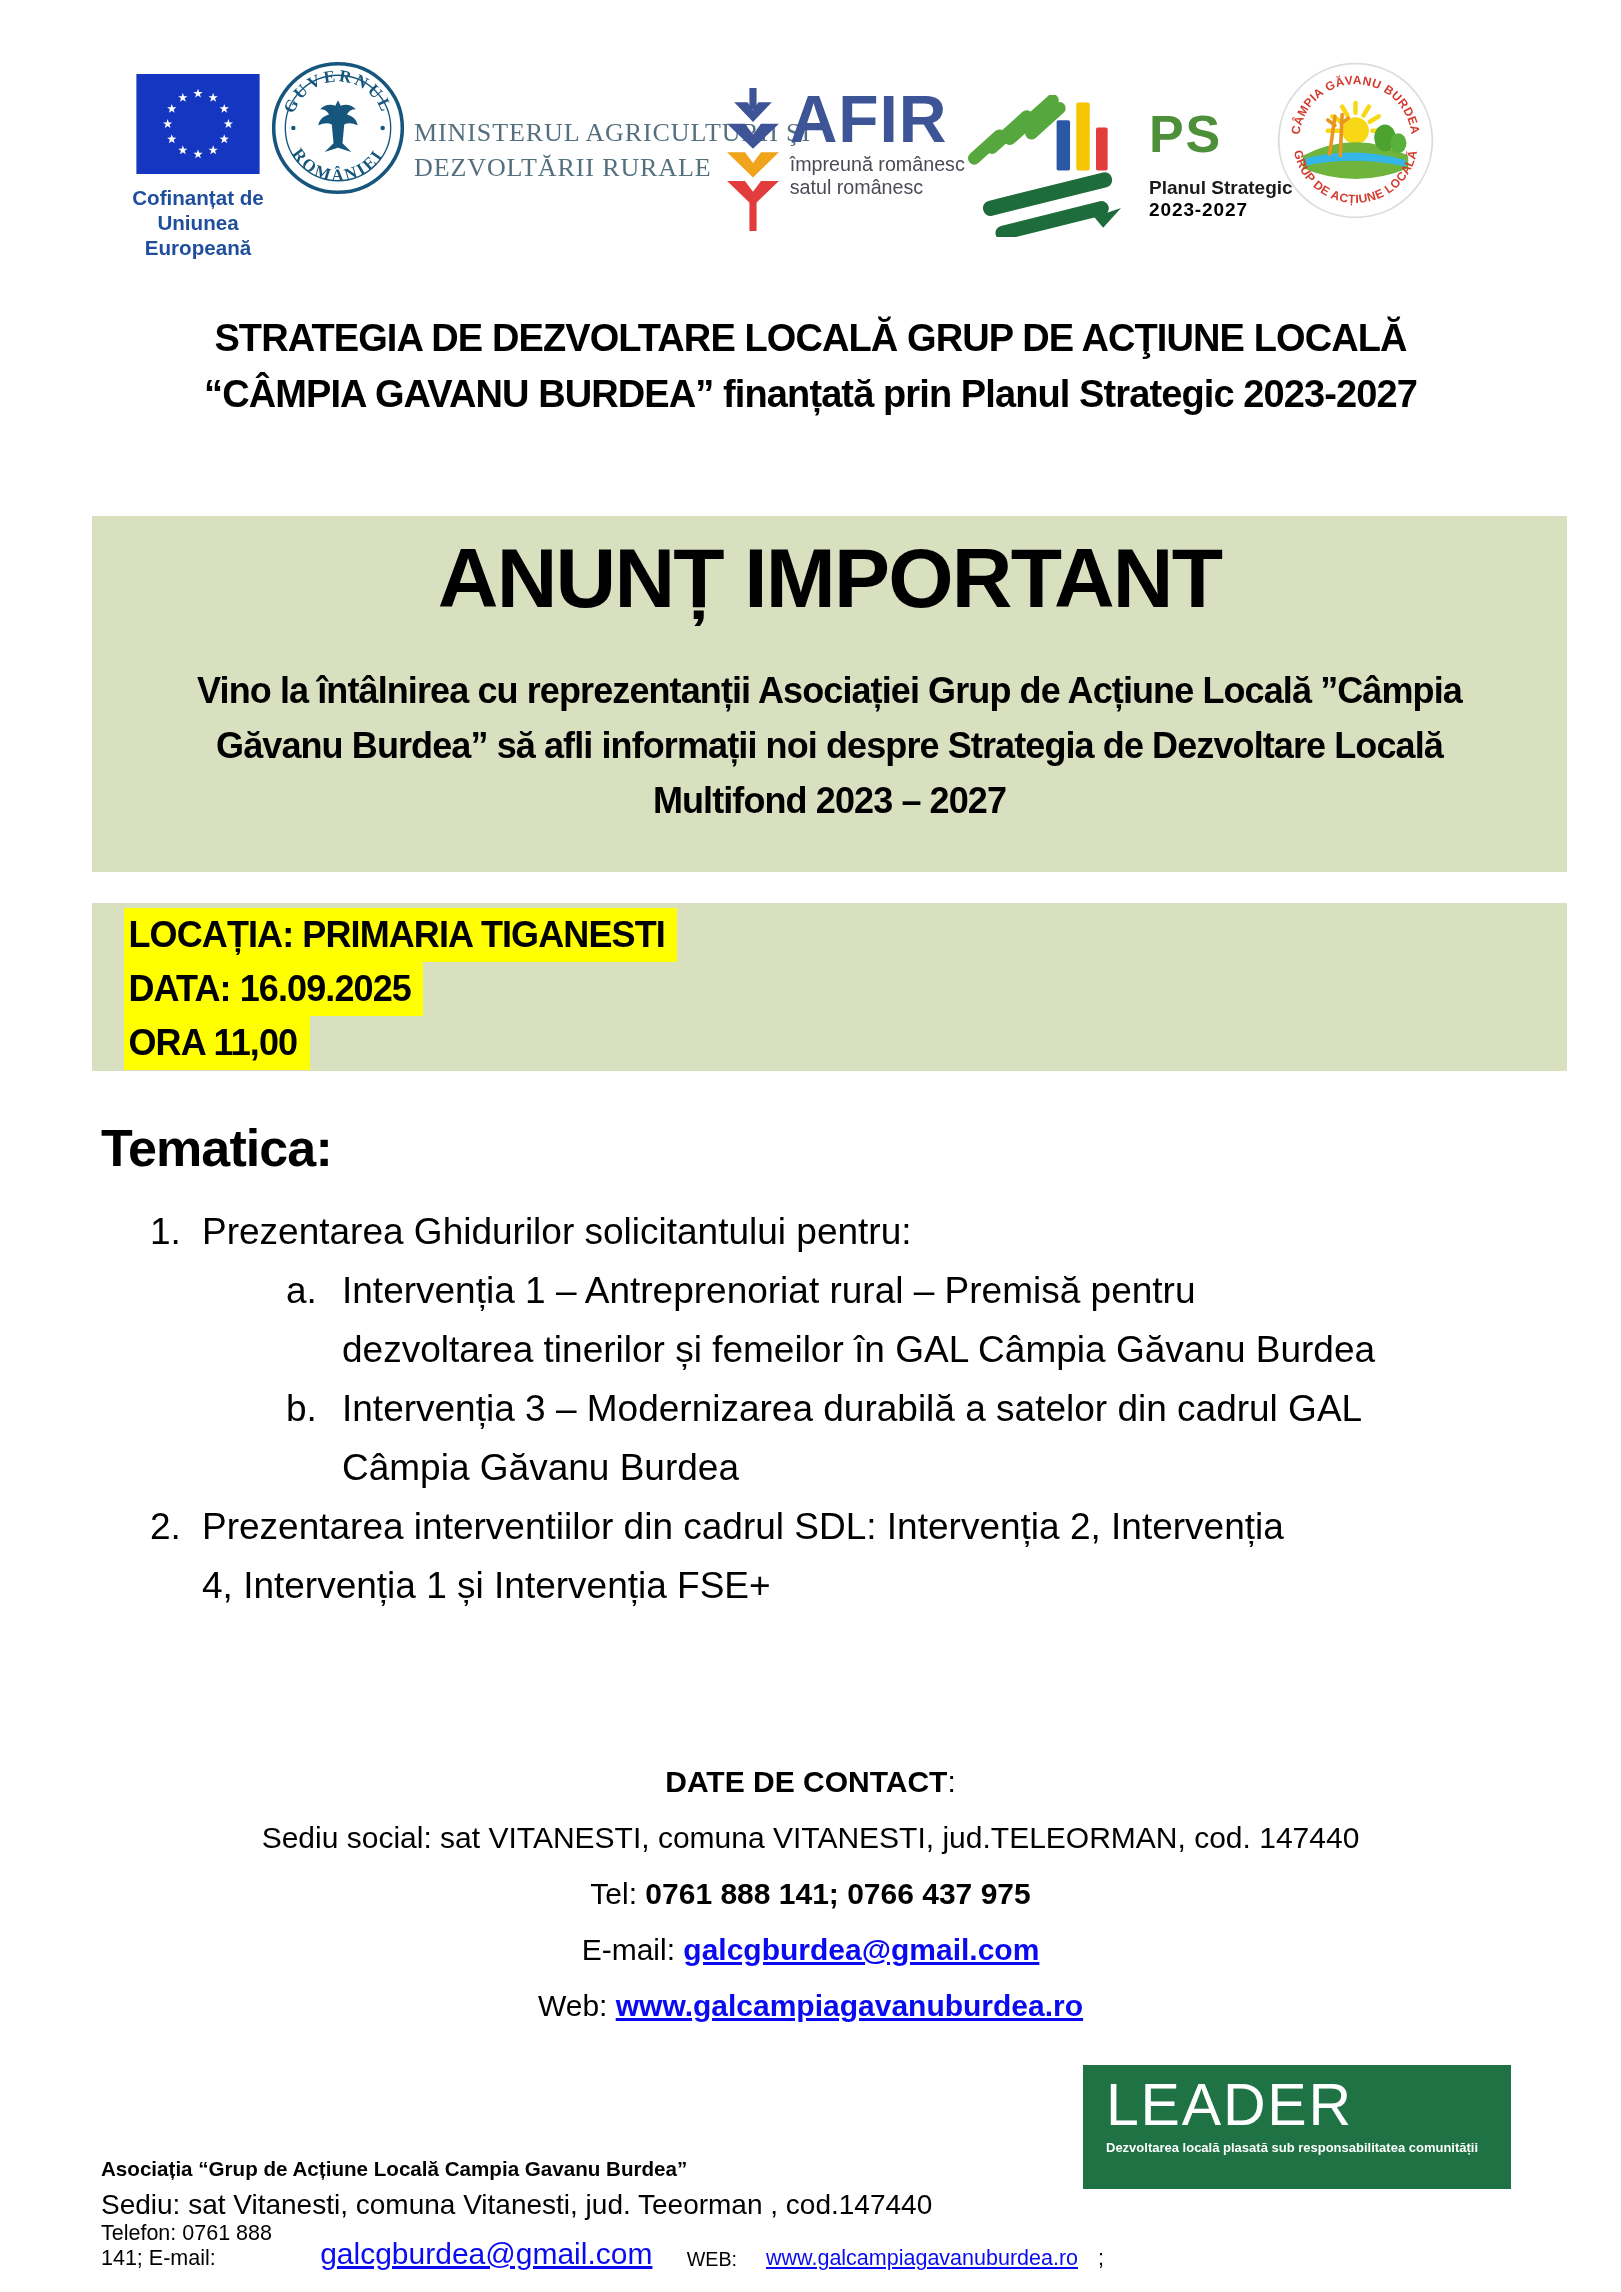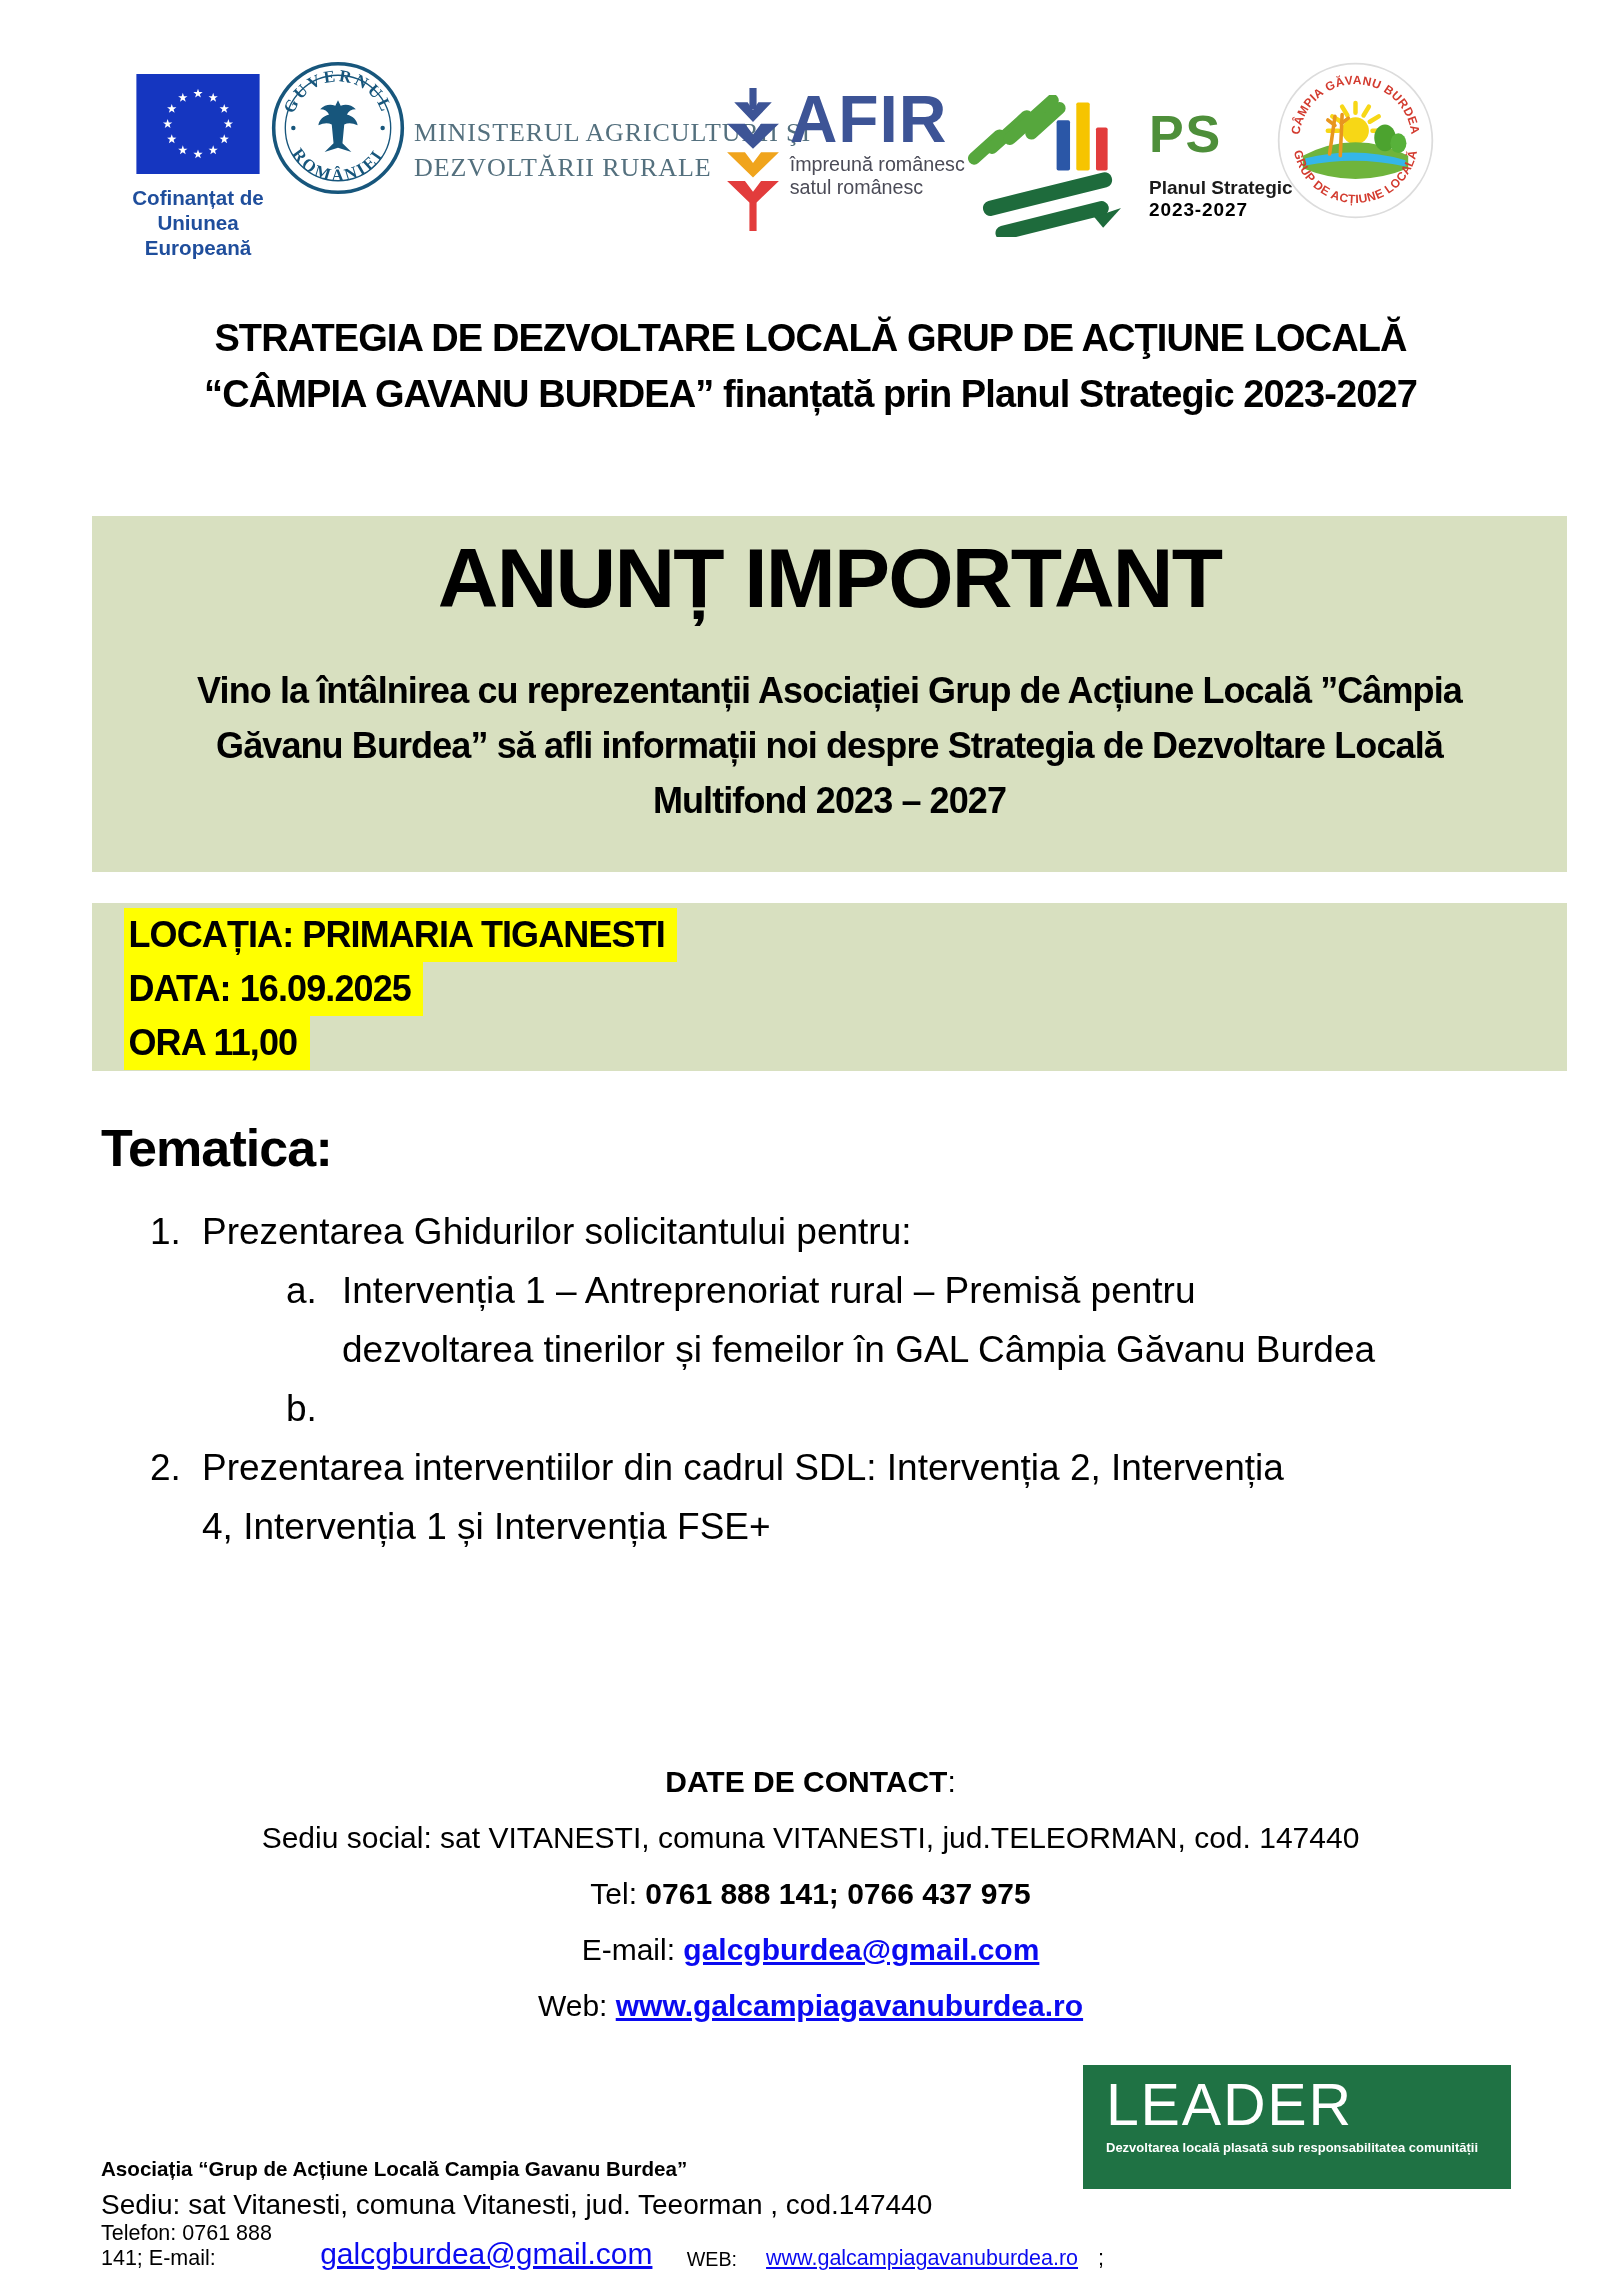--- a/index.html
+++ b/index.html
@@ -243,20 +243,24 @@
     </div>
     <div class="agenda-sub">
       <span class="marker">a.</span>
       <div>
         <div>Intervenția 1 – Antreprenoriat rural – Premisă pentru</div>
         <div>dezvoltarea tinerilor și femeilor în GAL Câmpia Găvanu Burdea</div>
       </div>
     </div>
     <div class="agenda-sub">
       <span class="marker">b.</span>
+      <div>
+        <div>Intervenția 3 – Modernizarea durabilă a satelor din cadrul GAL</div>
+        <div>Câmpia Găvanu Burdea</div>
+      </div>
     </div>
     <div class="agenda-row">
       <span class="marker">2.</span>
       <div>
         <div>Prezentarea interventiilor din cadrul SDL:  Intervenția 2, Intervenția</div>
         <div>4, Intervenția 1 și Intervenția FSE+</div>
       </div>
     </div>
   </div>
 

